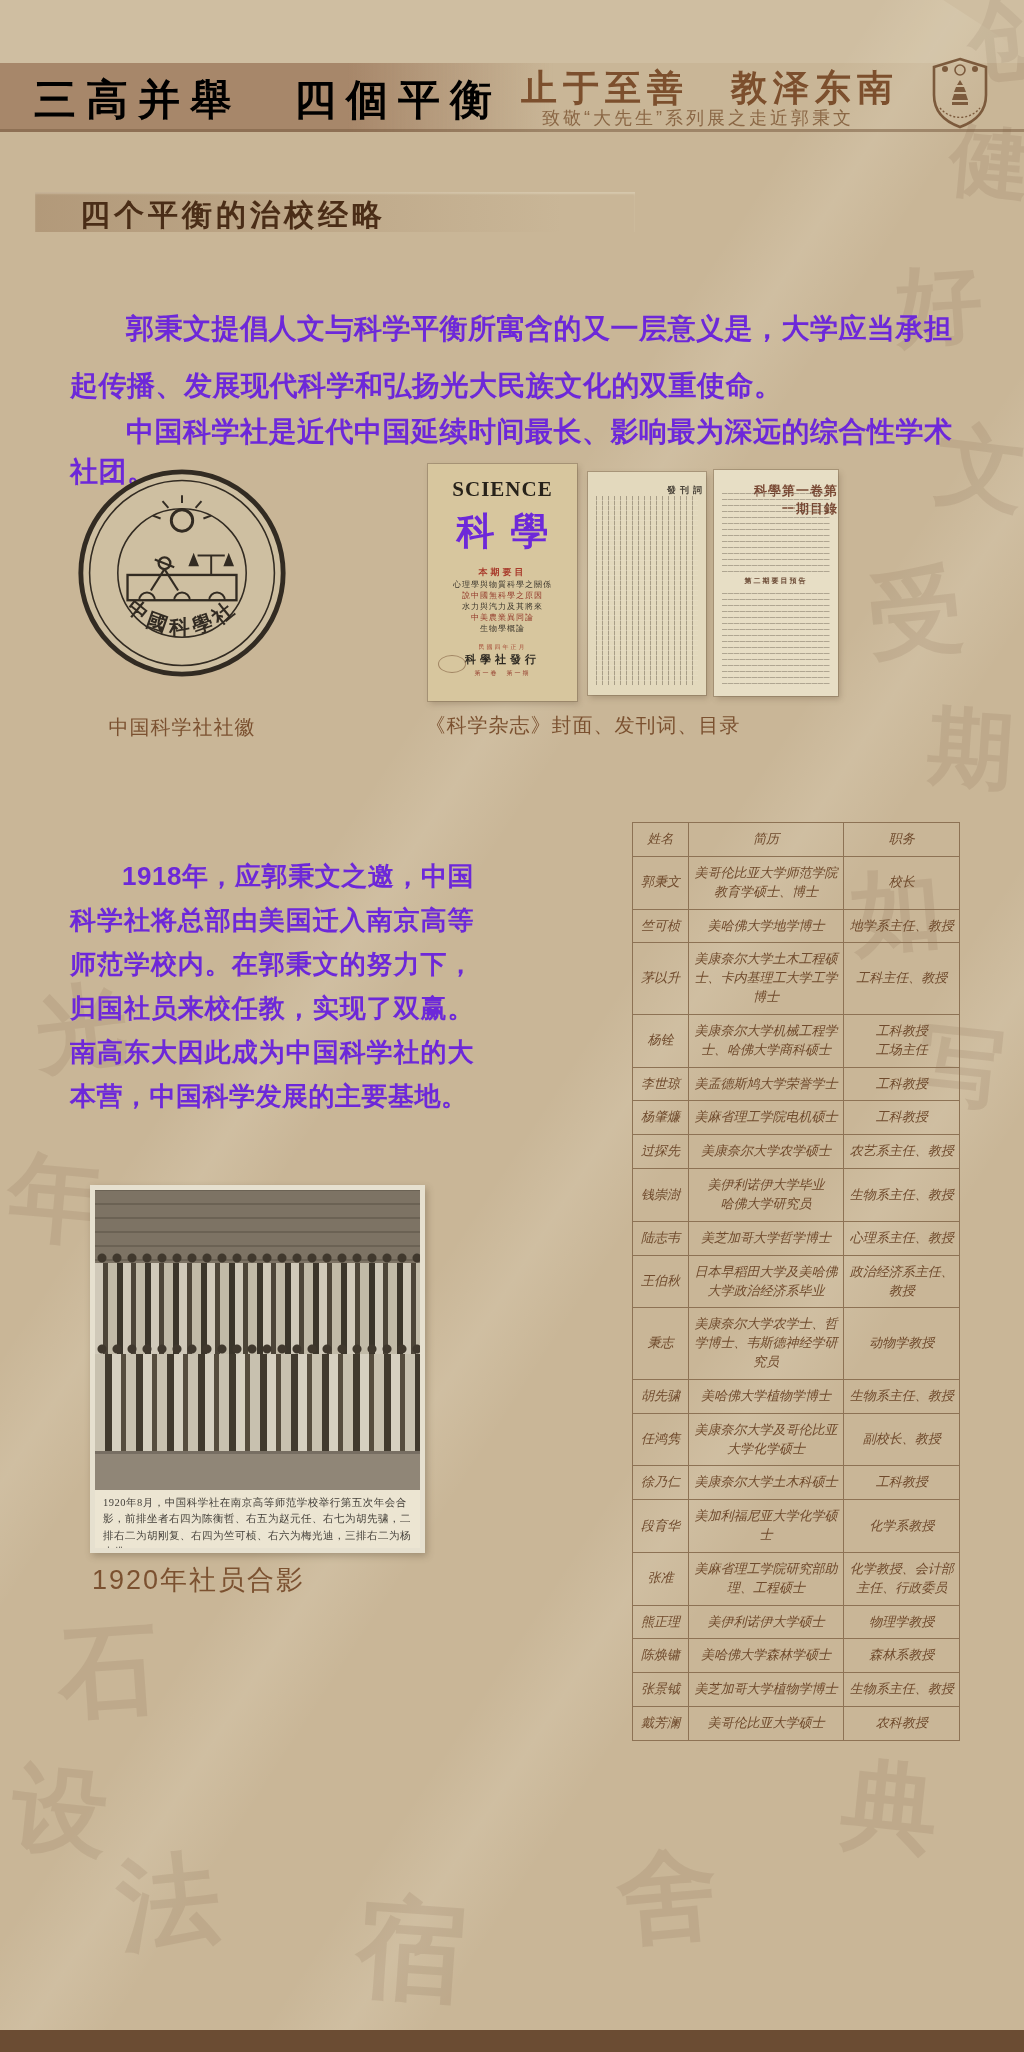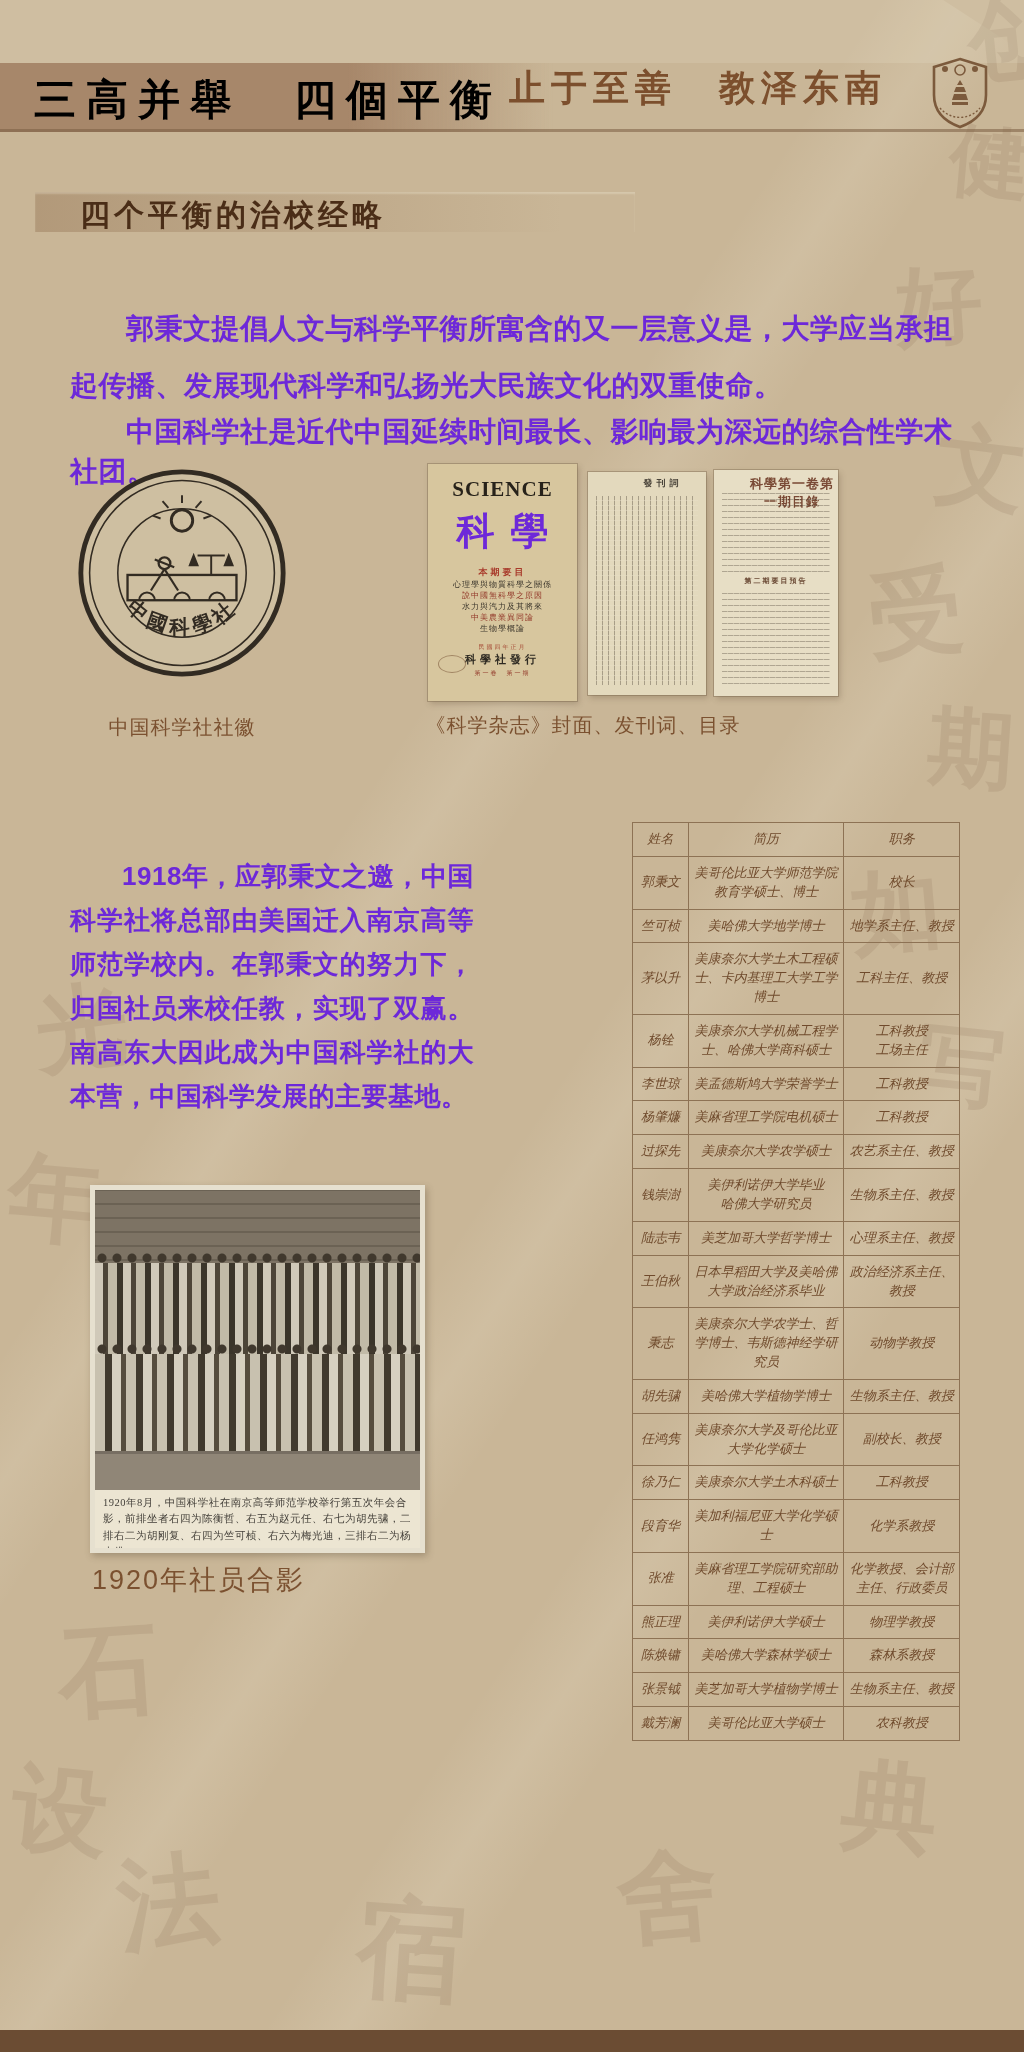--- a/index.html
+++ b/index.html
@@ -12,21 +12,21 @@
           transform:rotate(33deg);pointer-events:none;}
   .wm{position:absolute;color:rgba(118,88,58,.13);font-family:"Liberation Serif",serif;
       font-weight:bold;pointer-events:none;line-height:1;}
   
   .top-strip{left:0;top:0;width:1024px;height:63px;background:rgba(255,252,242,.12);}
   .header-band{left:0;top:63px;width:1024px;height:69px;
                background:linear-gradient(90deg,#a7876a 0,#a7876a 34%,rgba(167,135,106,0) 54%);
                border-bottom:3px solid rgba(122,92,66,.55);box-sizing:border-box;}
   .callig{left:34px;top:72px;font-family:"Liberation Serif",serif;font-weight:bold;
           font-size:42px;color:#000000;letter-spacing:10px;white-space:nowrap;}
-  .motto{left:468px;top:64px;width:460px;text-align:center;font-family:"Liberation Serif",serif;
+  .motto{left:480px;top:64px;width:460px;text-align:center;font-family:"Liberation Serif",serif;
          font-weight:bold;font-size:36px;color:#7c4f2d;letter-spacing:6px;white-space:nowrap;}
   .subtitle{left:468px;top:106px;width:460px;text-align:center;font-size:18px;color:#8a6745;
             letter-spacing:3px;white-space:nowrap;}
   
   .section-bar{left:35px;top:192px;width:600px;height:40px;
                background:linear-gradient(90deg,rgba(150,118,86,.45),rgba(150,118,86,0) 88%);
                box-shadow:inset 0 2px 2px rgba(255,255,240,.25);}
   .section-title{left:80px;top:195px;font-size:30px;font-weight:bold;color:#4a2d17;letter-spacing:4px;}
   
   .para{position:absolute;color:#6d28d9;font-weight:bold;}
@@ -46,21 +46,21 @@
   .toc-line{font-size:8px;line-height:11px;color:#3c362c;letter-spacing:1px;}
   .toc-line.red{color:#93392a;}
   .cover-date{margin-top:9px;font-size:6px;color:#a8503a;letter-spacing:2px;}
   .cover-pub{font-size:11px;color:#2e2a22;letter-spacing:4px;font-family:"Liberation Serif",serif;font-weight:bold;}
   .cover-vol{font-size:6px;color:#93392a;margin-top:2px;letter-spacing:2px;}
   .stamp{position:absolute;left:10px;bottom:28px;width:26px;height:16px;border:1px solid #8a6a4a;
          border-radius:50%;opacity:.7;}
   
   .page2{left:588px;top:472px;width:118px;height:223px;background:#e3d9bd;}
   .page3{left:714px;top:470px;width:124px;height:226px;background:#e7dec5;}
-  .pg-title{position:absolute;top:5px;left:0;right:0;text-align:center;font-family:"Liberation Serif",serif;
+  .pg-title{position:absolute;top:12px;left:0;right:0;text-align:right;font-family:"Liberation Serif",serif;
             font-weight:bold;color:#4a443a;padding-left:32px;}
   .vtext{position:absolute;background:
          repeating-linear-gradient(90deg,rgba(70,60,48,.38) 0 1px,transparent 1px 6px);}
   .vtext:after{content:"";position:absolute;inset:0;background:
          repeating-linear-gradient(0deg,transparent 0 4px,rgba(231,222,197,.55) 4px 5px);}
   .htext{position:absolute;background:
          repeating-linear-gradient(0deg,rgba(70,60,48,.35) 0 1px,transparent 1px 6px);}
   .htext:after{content:"";position:absolute;inset:0;background:
          repeating-linear-gradient(90deg,transparent 0 5px,rgba(231,222,197,.5) 5px 6px);}
   .pg3-mid{position:absolute;left:0;right:0;text-align:center;font-size:7px;color:#6b4a35;letter-spacing:2px;font-weight:bold;}
@@ -115,20 +115,21 @@
       <span class="wm" style="left: 118px; top: 1852px; font-size: 102px; transform: rotate(-6deg);">法</span>
       <span class="wm" style="left: 356px; top: 1896px; font-size: 110px; transform: rotate(4deg);">宿</span>
       <span class="wm" style="left: 618px; top: 1848px; font-size: 100px; transform: rotate(-5deg);">舍</span>
       <span class="wm" style="left: 842px; top: 1760px; font-size: 96px; transform: rotate(6deg);">典</span>
     </div>
 
   <div class="abs top-strip"></div>
   <div class="abs header-band"></div>
   <div class="abs callig">三高并舉　四個平衡</div>
   <div class="abs motto">止于至善　教泽东南</div>
+  <div class="abs subtitle">致敬“大先生”系列展之走近郭秉文</div>
   <svg class="abs" style="left:930px;top:56px" width="60" height="74" viewBox="0 0 60 74">
     <path d="M30,3 L56,11 V39 C56,57 44,66 30,71 C16,66 4,57 4,39 V11 Z" fill="none" stroke="#7c5a3c" stroke-width="2.6"></path>
     <circle cx="30" cy="14" r="5" fill="none" stroke="#7c5a3c" stroke-width="1.6"></circle>
     <circle cx="15" cy="13" r="3" fill="#7c5a3c"></circle>
     <circle cx="45" cy="13" r="3" fill="#7c5a3c"></circle>
     <path d="M30,24 l-3,5 h6 z M26,31 h8 l2,5 h-12 z M24,38 h12 l2,6 h-16 z M22,46 h16 v3 h-16 z" fill="#7c5a3c"></path>
     <path d="M10,52 A26,26 0 0 0 50,52" fill="none" stroke="#7c5a3c" stroke-width="1.4" stroke-dasharray="2,2"></path>
   </svg>
 
   <div class="abs section-bar"></div>

